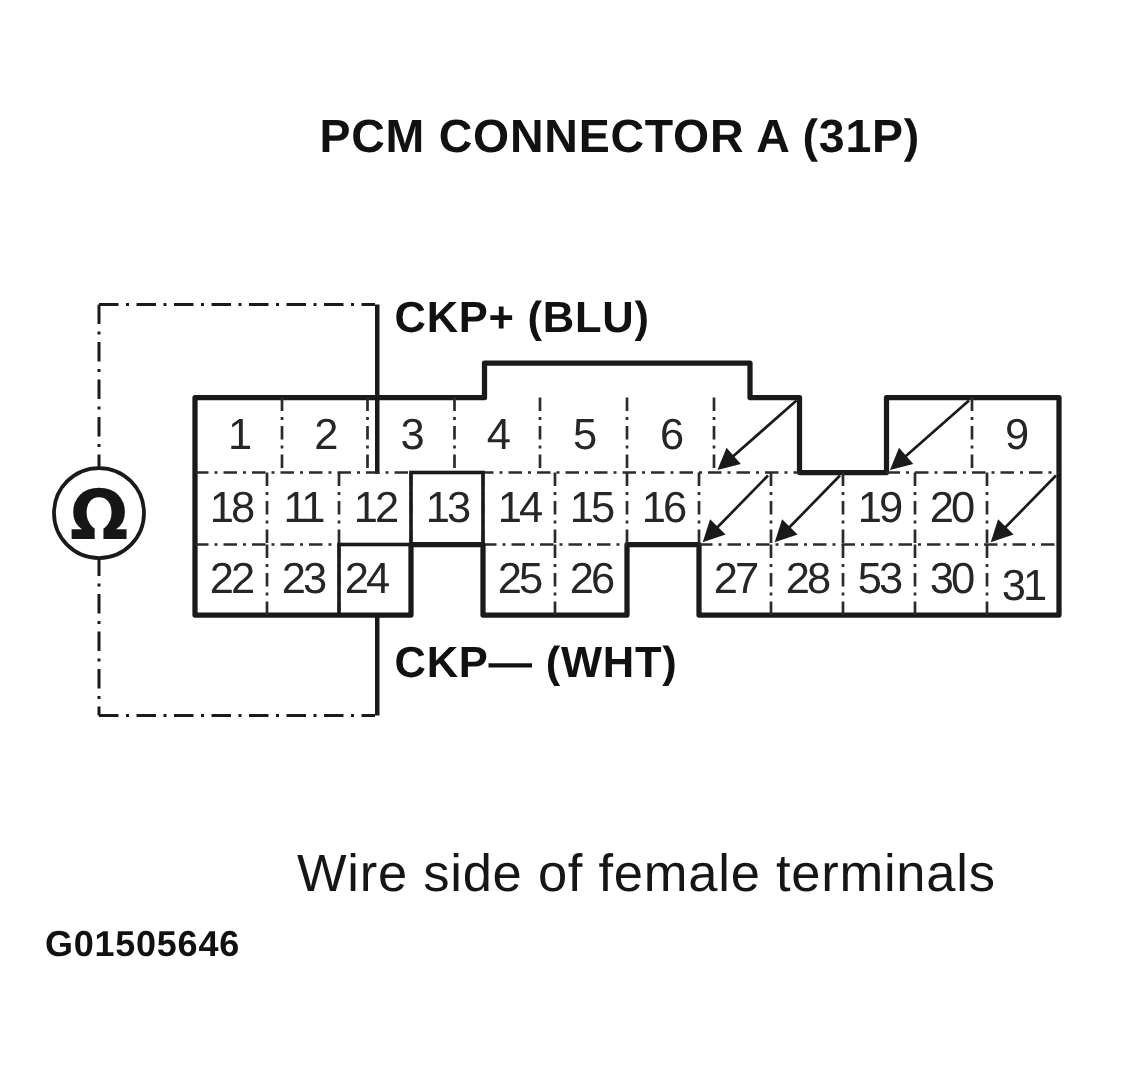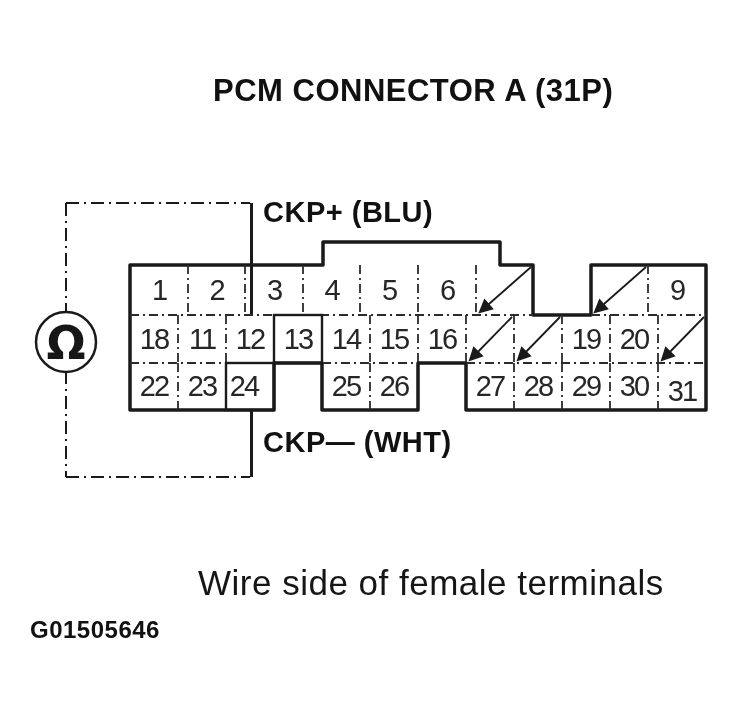--- a/index.html
+++ b/index.html
@@ -143,19 +143,19 @@
 <div class="abs pin" style="left:562px;top:315px;width:48px;line-height:48px;">19</div>
 <div class="abs pin" style="left:610px;top:315px;width:48px;line-height:48px;">20</div>
 
 <div class="abs pin" style="left:130px;top:363px;width:48px;line-height:47px;">22</div>
 <div class="abs pin" style="left:178px;top:363px;width:48px;line-height:47px;">23</div>
 <div class="abs pin" style="left:226px;top:363px;width:36px;line-height:47px;border-radius:13px;">24</div>
 <div class="abs pin" style="left:322px;top:363px;width:48px;line-height:47px;">25</div>
 <div class="abs pin" style="left:370px;top:363px;width:48px;line-height:47px;">26</div>
 <div class="abs pin" style="left:466px;top:363px;width:48px;line-height:47px;">27</div>
 <div class="abs pin" style="left:514px;top:363px;width:48px;line-height:47px;">28</div>
-<div class="abs pin" style="left:562px;top:363px;width:48px;line-height:47px;">29</div>
+<div class="abs pin" style="left:562px;top:363px;width:48px;line-height:47px;">53</div>
 <div class="abs pin" style="left:610px;top:363px;width:48px;line-height:47px;">30</div>
 <div class="abs pin" style="left:658px;top:368px;width:48px;line-height:47px;">31</div>
 
 <div class="abs caption" style="left:198px;top:563px;">Wire side of female terminals</div>
 
 <div class="abs figure-id" style="left:30px;top:616px;">G01505646</div>
 
 </body></html>

